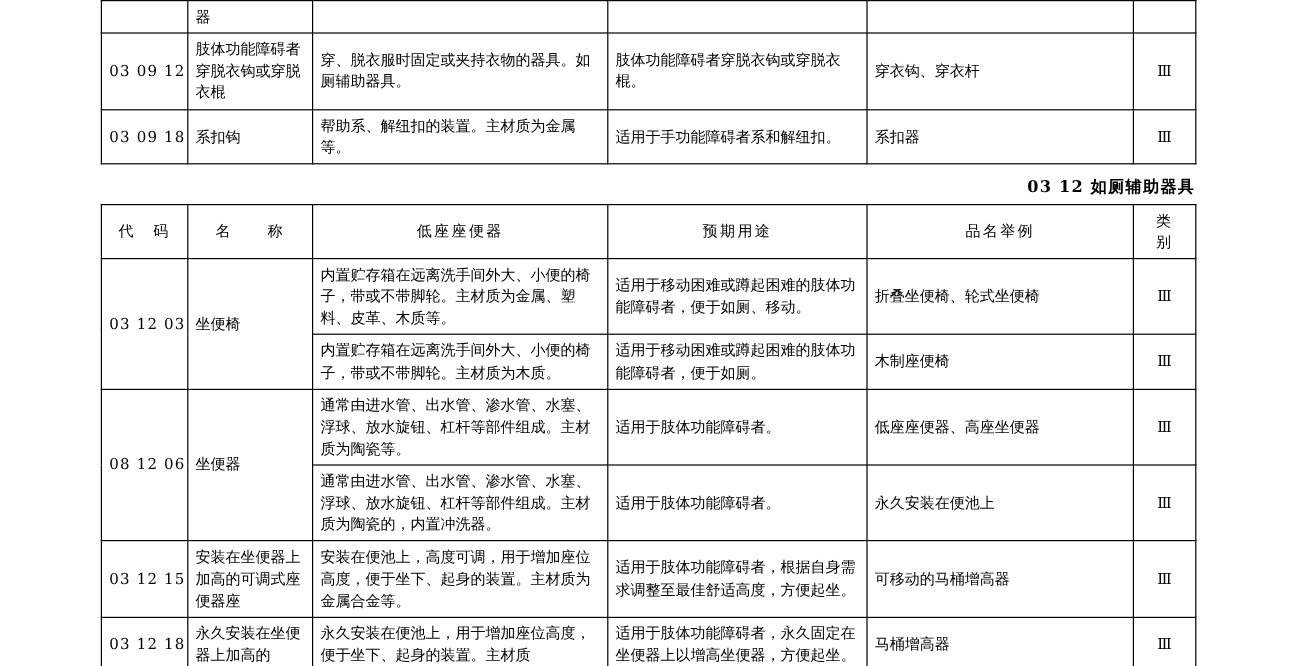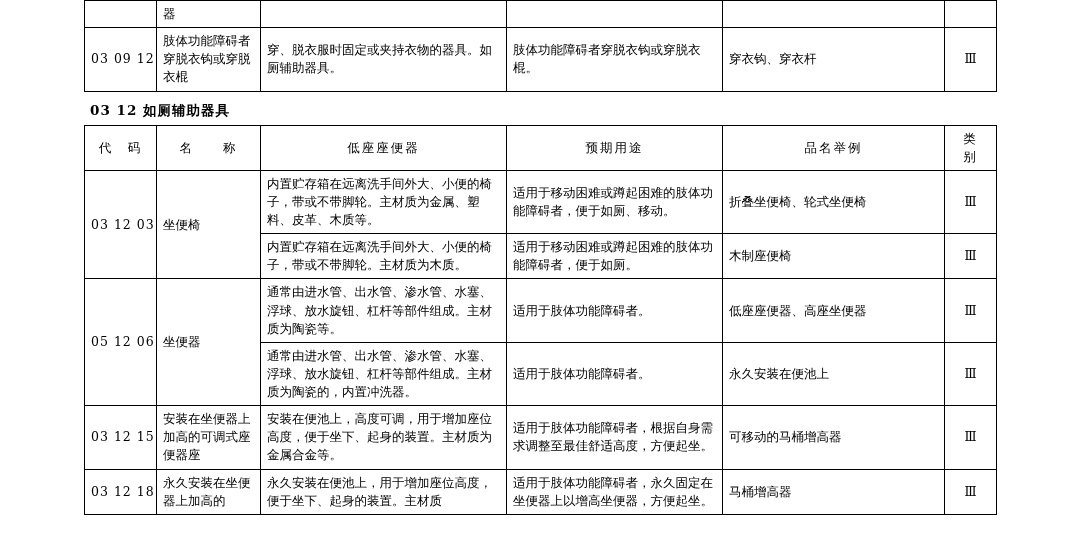--- a/index.html
+++ b/index.html
@@ -47,20 +47,21 @@
     text-align: center;
     letter-spacing: 2px;
     font-weight: bold;
     padding: 3px 4px;
   }
   .section-title {
     font-weight: bold;
     font-size: 13.5px;
     letter-spacing: 1px;
     padding: 10px 0 5px 6px;
+    text-align: right;
   }
   .code-cell {
     text-align: right;
     letter-spacing: 1px;
     white-space: nowrap;
   }
   .class-cell {
     text-align: center;
   }
 </style>
@@ -86,20 +87,28 @@
         <td class="t-left"></td>
         <td class="t-left"></td>
         <td class="class-cell"></td>
       </tr>
       <tr>
         <td class="code-cell">03 09 12</td>
         <td class="t-left">肢体功能障碍者穿脱衣钩或穿脱衣棍</td>
         <td class="t-left">穿、脱衣服时固定或夹持衣物的器具。如厕辅助器具。</td>
         <td class="t-left">肢体功能障碍者穿脱衣钩或穿脱衣棍。</td>
         <td class="t-left">穿衣钩、穿衣杆</td>
+        <td class="class-cell">Ⅲ</td>
+      </tr>
+      <tr>
+        <td class="code-cell">03 09 18</td>
+        <td class="t-left">系扣钩</td>
+        <td class="t-left">帮助系、解纽扣的装置。主材质为金属等。</td>
+        <td class="t-left">适用于手功能障碍者系和解纽扣。</td>
+        <td class="t-left">系扣器</td>
         <td class="class-cell">Ⅲ</td>
       </tr>
     </tbody>
   </table>
 
   <div class="section-title">03 12 如厕辅助器具</div>
 
   <table class="doc-table">
     <colgroup>
       <col class="c-code">
@@ -128,21 +137,21 @@
         <td class="class-cell">Ⅲ</td>
       </tr>
       <tr>
         <td class="t-left">内置贮存箱在远离洗手间外大、小便的椅子，带或不带脚轮。主材质为木质。</td>
         <td class="t-left">适用于移动困难或蹲起困难的肢体功能障碍者，便于如厕。</td>
         <td class="t-left">木制座便椅</td>
         <td class="class-cell">Ⅲ</td>
       </tr>
 
       <tr>
-        <td class="code-cell" rowspan="2">05 12 06</td>
+        <td class="code-cell" rowspan="2">08 12 06</td>
         <td class="t-left" rowspan="2">坐便器</td>
         <td class="t-left">通常由进水管、出水管、渗水管、水塞、浮球、放水旋钮、杠杆等部件组成。主材质为陶瓷等。</td>
         <td class="t-left">适用于肢体功能障碍者。</td>
         <td class="t-left">低座座便器、高座坐便器</td>
         <td class="class-cell">Ⅲ</td>
       </tr>
       <tr>
         <td class="t-left">通常由进水管、出水管、渗水管、水塞、浮球、放水旋钮、杠杆等部件组成。主材质为陶瓷的，内置冲洗器。</td>
         <td class="t-left">适用于肢体功能障碍者。</td>
         <td class="t-left">永久安装在便池上</td>

